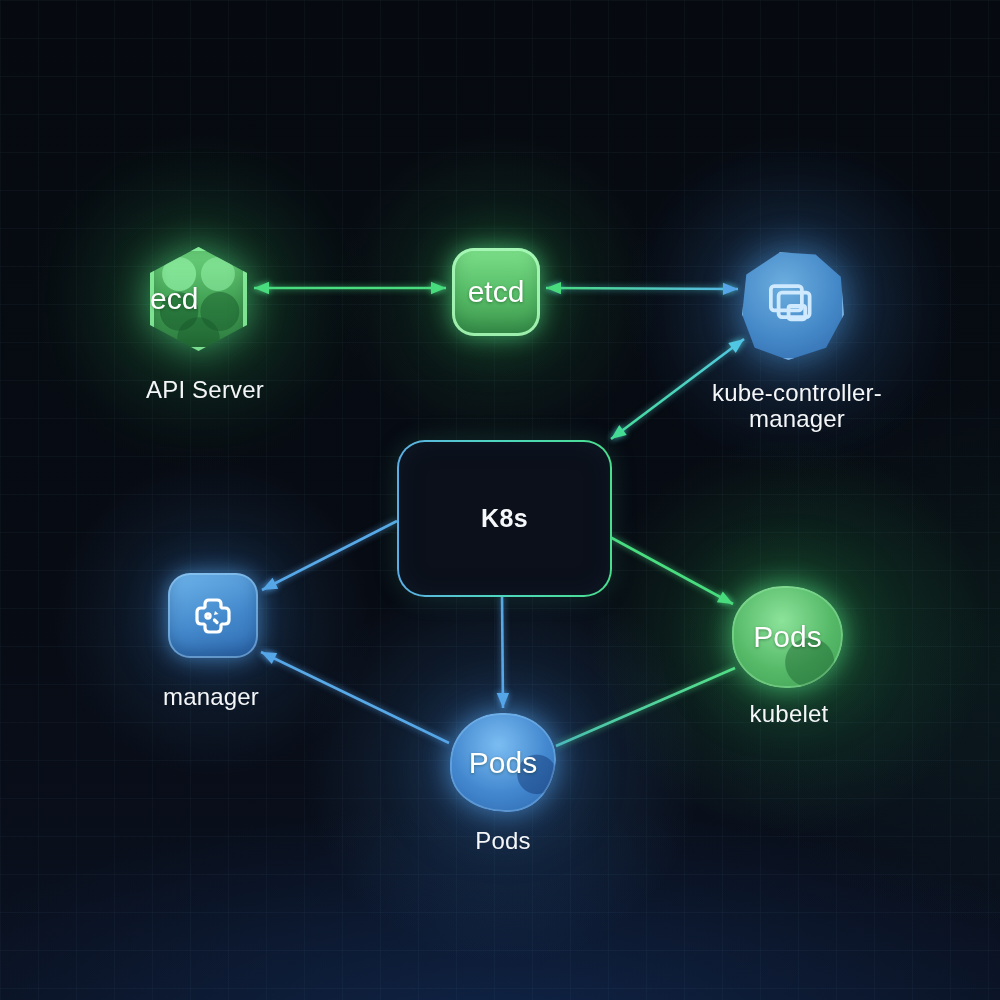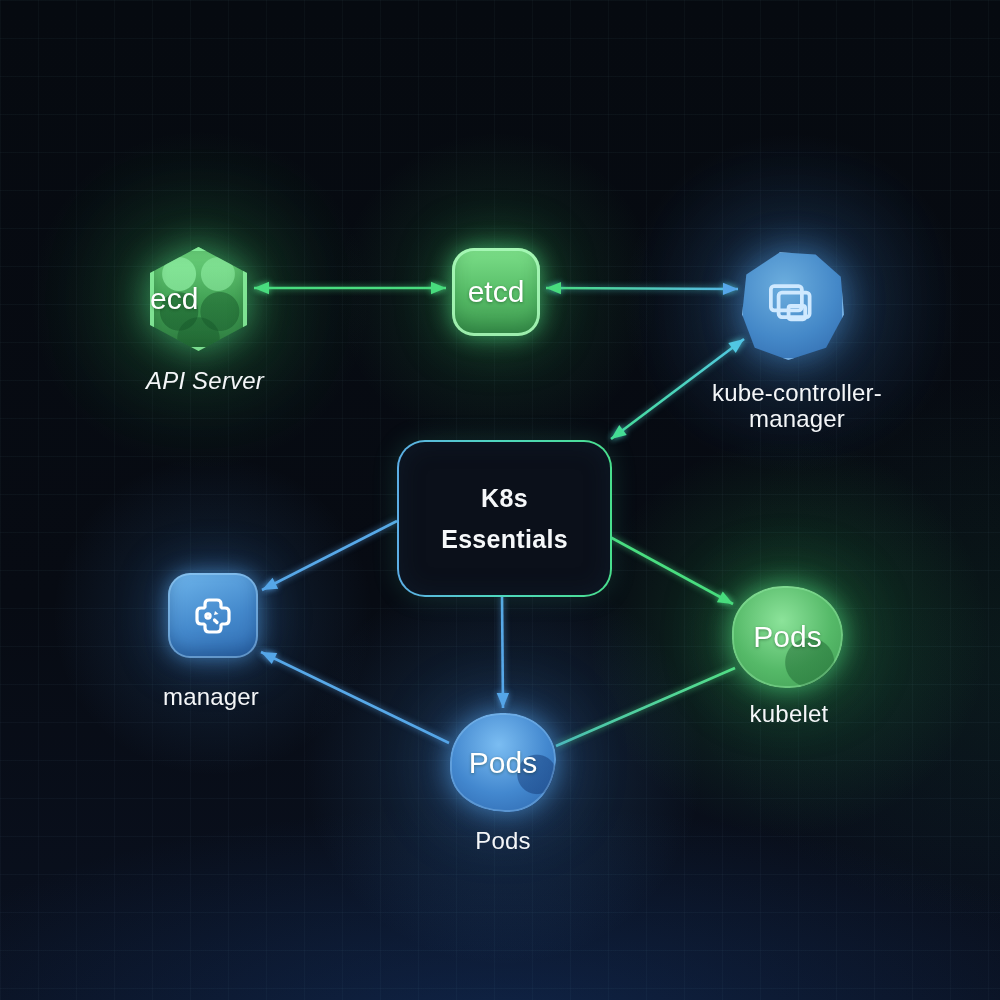--- a/index.html
+++ b/index.html
@@ -90,21 +90,21 @@
   
   .center-box{left:397px;top:440px;width:211px;height:153px;border-radius:28px;
     display:flex;flex-direction:column;align-items:center;justify-content:center;
     background:linear-gradient(#0b101a,#0b101a) padding-box,
                linear-gradient(90deg,#5caee6 0%,#4fd6c0 45%,#49df8d 100%) border-box;
     border:2px solid transparent;
     box-shadow:0 0 26px rgba(70,200,160,.18), inset 0 0 24px rgba(20,40,60,.4);}
   .center-line{font-size:25px;font-weight:600;line-height:41px;color:#f6f8fa;letter-spacing:.3px;}
 
   .footer{position:absolute;left:45px;top:946px;font-size:21px;color:#e2e7ec;letter-spacing:.3px;}
-  .lbl-api{left:105px;top:368px;width:200px;font-style:italic;}
+  .lbl-api{left:105px;top:377px;width:200px;}
   .lbl-sched{left:394px;top:352px;width:200px;}
   .lbl-ctrl{left:697px;top:380px;width:200px;}
   .lbl-kubelet{left:131px;top:684px;width:160px;}
   .lbl-kproxy{left:709px;top:701px;width:160px;}
   .lbl-pods{left:423px;top:828px;width:160px;}
 </style>
 </head>
 <body>
 
 <div class="canvas">
@@ -165,21 +165,20 @@
       </svg>
     </div>
   </div>
   <div class="node-label lbl-ctrl">
     <div>kube-controller-</div>
     <div>manager</div>
   </div>
 
   <div class="node center-box">
     <div class="center-line">K8s</div>
-    <div class="center-line">Essentials</div>
   </div>
 
   <div class="node kubelet">
     <svg width="56" height="56" viewBox="0 0 56 56" fill="none" stroke="#ffffff" stroke-width="3.2" stroke-linecap="round" stroke-linejoin="round">
       <path d="M20 19 V16 Q20 12 24 12 H32 Q36 12 36 16 V19"></path>
       <path d="M20 37 V40 Q20 44 24 44 H32 Q36 44 36 40 V37"></path>
       <path d="M19 20 H16 Q12 20 12 24 V32 Q12 36 16 36 H19"></path>
       <path d="M37 20 H40 Q44 20 44 24 V32 Q44 36 40 36 H37"></path>
       <circle cx="23" cy="28" r="2.1"></circle>
       <path d="M30 23 l3.5 3 -4.5 1 z" fill="#ffffff" stroke="none"></path>

